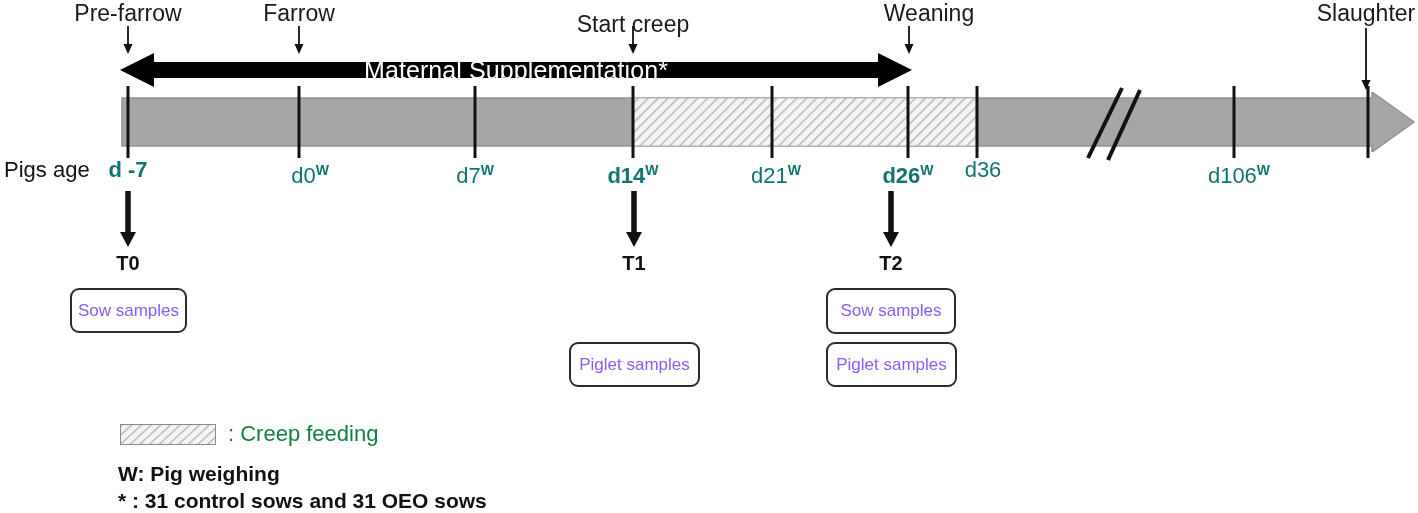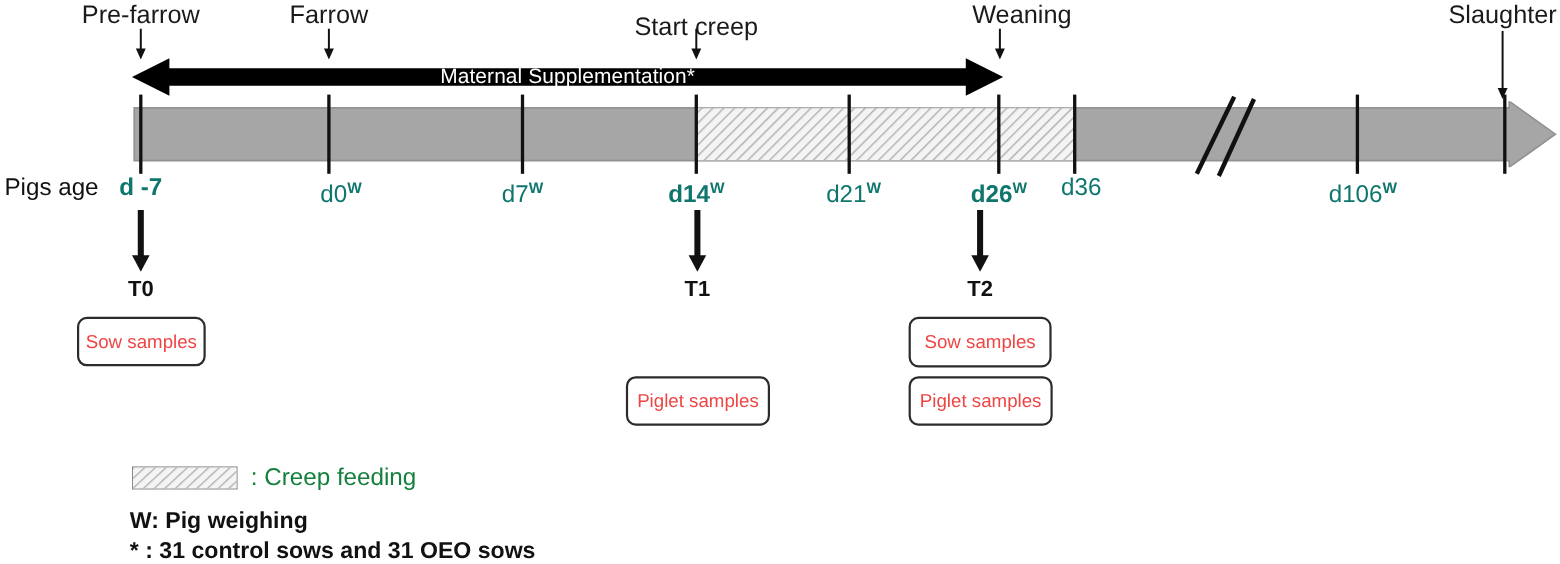--- a/index.html
+++ b/index.html
@@ -46,21 +46,21 @@
   #supp-label {
     position: absolute;
     left: 120px;
     top: 52px;
     width: 792px;
     height: 36px;
     display: flex;
     align-items: center;
     justify-content: center;
     color: #ffffff;
-    font-size: 19px;
+    font-size: 25px;
     letter-spacing: 0.1px;
     pointer-events: none;
   }
 
   
   #timeline-band { position: absolute; left: 0; top: 92px; width: 1418px; height: 60px; }
 
   .tick {
     position: absolute;
     top: 86px;
@@ -111,21 +111,21 @@
   
   .sample-box {
     position: absolute;
     border: 2px solid #2b2b2b;
     border-radius: 9px;
     background: #ffffff;
     display: flex;
     align-items: center;
     justify-content: center;
     font-size: 17px;
-    color: #ef4444;
+    color: #8b5cf6;
     box-sizing: border-box;
     white-space: nowrap;
   }
 
   
   #legend-swatch {
     position: absolute;
     left: 120px;
     top: 424px;
     width: 96px;

